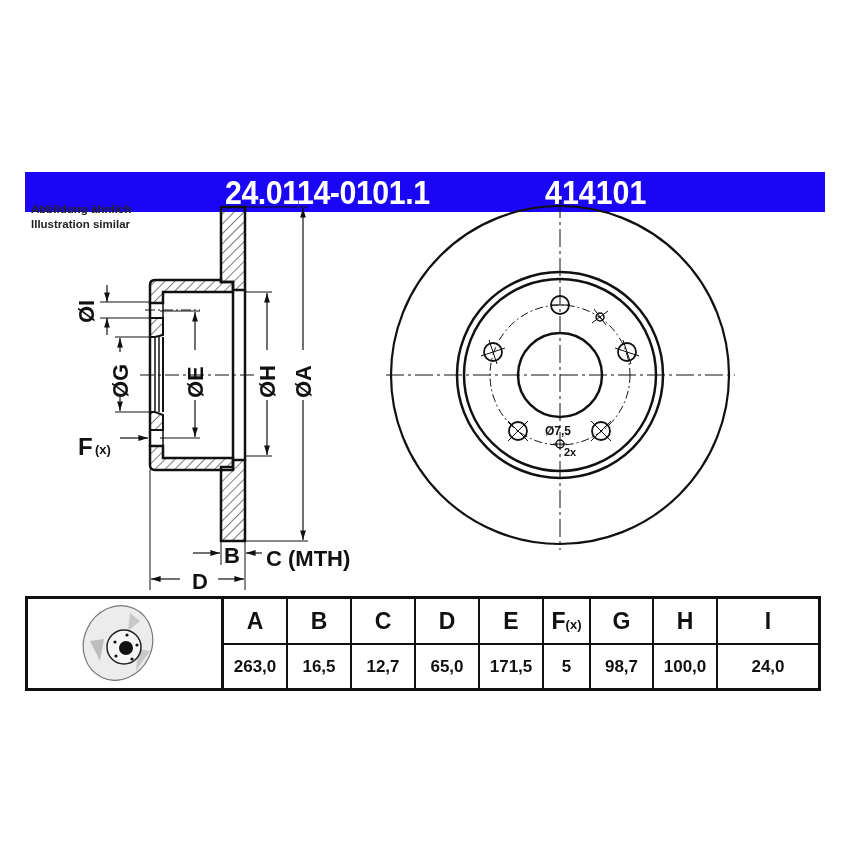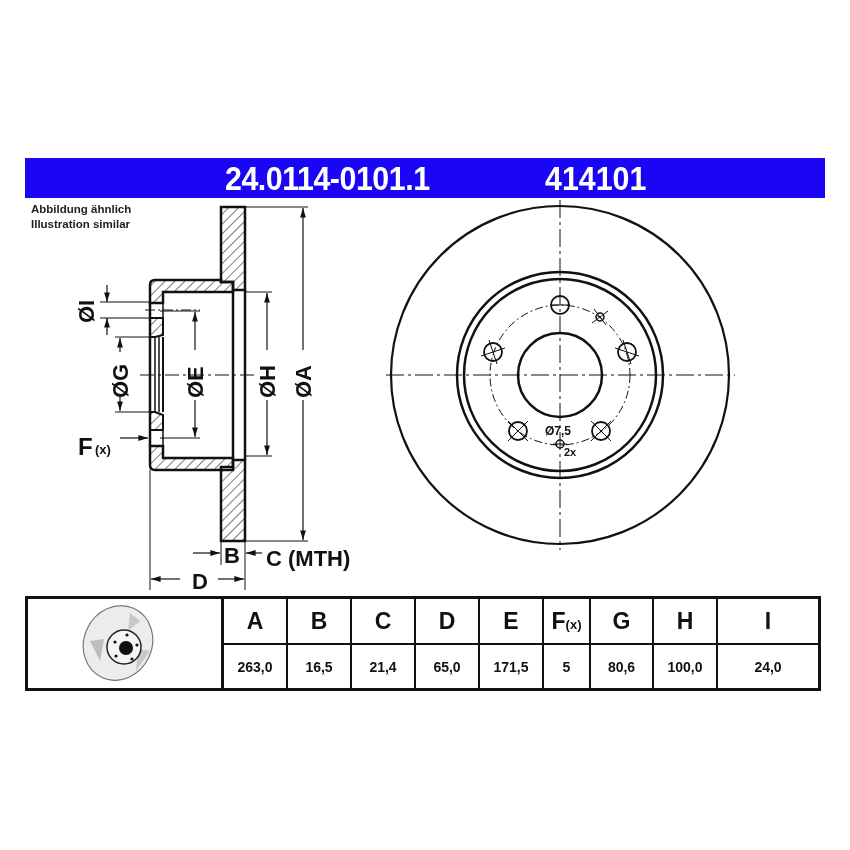--- a/index.html
+++ b/index.html
@@ -1,34 +1,34 @@
 <!DOCTYPE html>
 <html><head>
 <meta charset="utf-8">
 <style>
   html, body { margin: 0; padding: 0; background: #ffffff; }
   body { width: 850px; height: 850px; position: relative; overflow: hidden;
          font-family: "Liberation Sans", sans-serif; color: #111; }
-  .banner { position: absolute; left: 25px; top: 158px; width: 800px; height: 40px;
+  .banner { position: absolute; left: 25px; top: 172px; width: 800px; height: 40px;
             background: #1a06f4; color: #fff; }
   .banner .pn { position: absolute; left: 200px; top: 2px; font-size: 33px; font-weight: bold;
                 letter-spacing: -0.5px; transform: scaleX(0.92); transform-origin: left top; }
   .banner .ref { position: absolute; left: 520px; top: 2px; font-size: 33px; font-weight: bold;
                  transform: scaleX(0.92); transform-origin: left top; }
   .note { position: absolute; left: 31px; top: 202px; font-size: 11.5px; font-weight: bold;
           line-height: 15px; color: #222; }
   .note div { white-space: nowrap; }
   svg.drawing { position: absolute; left: 0; top: 0; }
   .lbl { font-family: "Liberation Sans", sans-serif; font-weight: bold; fill: #111; }
   table.spec { position: absolute; left: 25px; top: 596px; border-collapse: collapse;
                border: 3px solid #111; }
   table.spec td { border: 2px solid #111; text-align: center; padding: 0;
                   font-family: "Liberation Sans", sans-serif; font-weight: bold; }
   table.spec tr.hdr td { height: 44px; font-size: 23px; }
-  table.spec tr.val td { height: 43px; font-size: 14px; }
+  table.spec tr.val td { height: 43px; font-size: 17px; }
   table.spec td.thumb { width: 193px; border-right: 3px solid #111; }
   .fx-small { font-size: 13px; }
 </style>
 </head>
 <body>
 
 <div class="banner">
   <span class="pn">24.0114-0101.1</span>
   <span class="ref">414101</span>
 </div>
@@ -185,22 +185,22 @@
     <td style="width:62px">D</td>
     <td style="width:62px">E</td>
     <td style="width:45px"><span>F</span><span class="fx-small">(x)</span></td>
     <td style="width:61px">G</td>
     <td style="width:62px">H</td>
     <td style="width:100px">I</td>
   </tr>
   <tr class="val">
     <td>263,0</td>
     <td>16,5</td>
-    <td>21,4</td>
+    <td>12,7</td>
     <td>65,0</td>
     <td>171,5</td>
     <td>5</td>
-    <td>80,6</td>
+    <td>98,7</td>
     <td>100,0</td>
     <td>24,0</td>
   </tr>
 </tbody>
   </table>
 
 </body></html>

